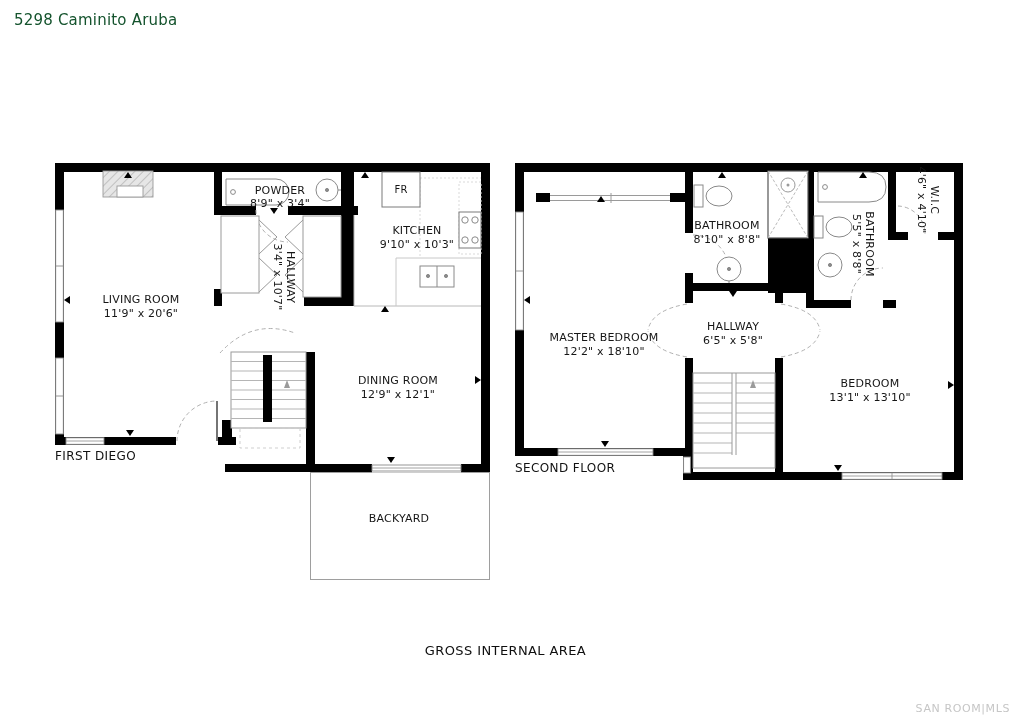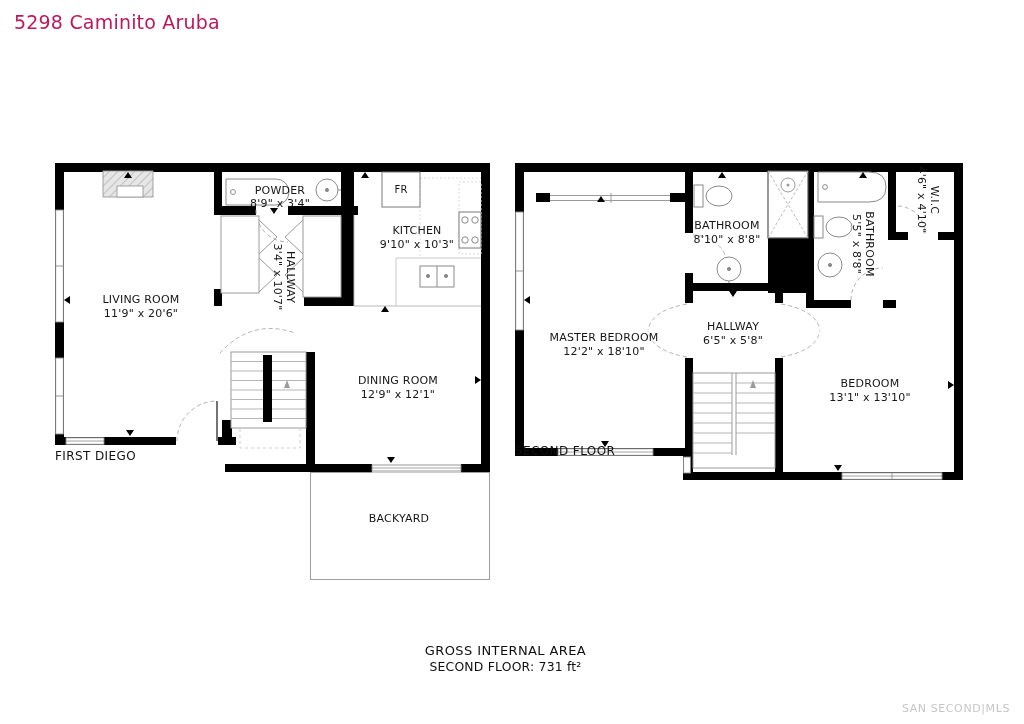--- a/index.html
+++ b/index.html
@@ -1,22 +1,22 @@
 <!DOCTYPE html>
 <html><head>
 <meta charset="utf-8">
 <style>
   html,body{margin:0;padding:0;background:#fff;}
   .page{position:relative;width:1024px;height:724px;background:#fff;overflow:hidden;
         font-family:"DejaVu Sans","Liberation Sans",sans-serif;color:#161616;}
   .plan-svg{position:absolute;left:0;top:0;}
-  .title{position:absolute;left:14px;top:11px;font-size:19px;color:#be185d;letter-spacing:.2px;}
+  .title{position:absolute;left:14px;top:11px;font-size:15px;color:#14532d;letter-spacing:.2px;}
   .floor-label{position:absolute;font-size:12px;letter-spacing:.4px;color:#111;}
   .floor-label.first{left:55px;top:449px;}
-  .floor-label.second{left:515px;top:444px;text-align:center;}
+  .floor-label.second{left:515px;top:461px;text-align:center;}
   .summary{position:absolute;left:0;right:13px;top:643px;text-align:center;color:#0f0f0f;}
   .summary .heading{font-size:13px;letter-spacing:.4px;line-height:16px;}
   .summary .line{font-size:12.4px;letter-spacing:.2px;line-height:15.5px;}
   .summary .disclaimer{font-size:10.4px;letter-spacing:.25px;line-height:14px;margin-top:1px;}
   .watermark{position:absolute;right:14px;top:702px;font-size:11px;color:#c6c6c6;letter-spacing:.6px;}
   svg text{font-family:"DejaVu Sans","Liberation Sans",sans-serif;font-size:11px;fill:#161616;letter-spacing:.2px;}
   svg text.small{font-size:10px;}
 </style>
 </head>
 <body>
@@ -300,17 +300,16 @@
       <path d="M 948,381 L 954,385 L 948,389 Z"></path>
       <path d="M 530,296 L 524,300 L 530,304 Z"></path>
     </g>
   </svg>
 
   <div class="floor-label first">FIRST DIEGO</div>
   <div class="floor-label second">SECOND FLOOR</div>
 
   <div class="summary">
     <div class="heading">GROSS INTERNAL AREA</div>
-    <div class="line">SECOND FLOOR: 731 ft²</div>
   </div>
 
-  <div class="watermark">SAN SECOND|MLS</div>
+  <div class="watermark">SAN ROOM|MLS</div>
 </div>
 
 </body></html>

